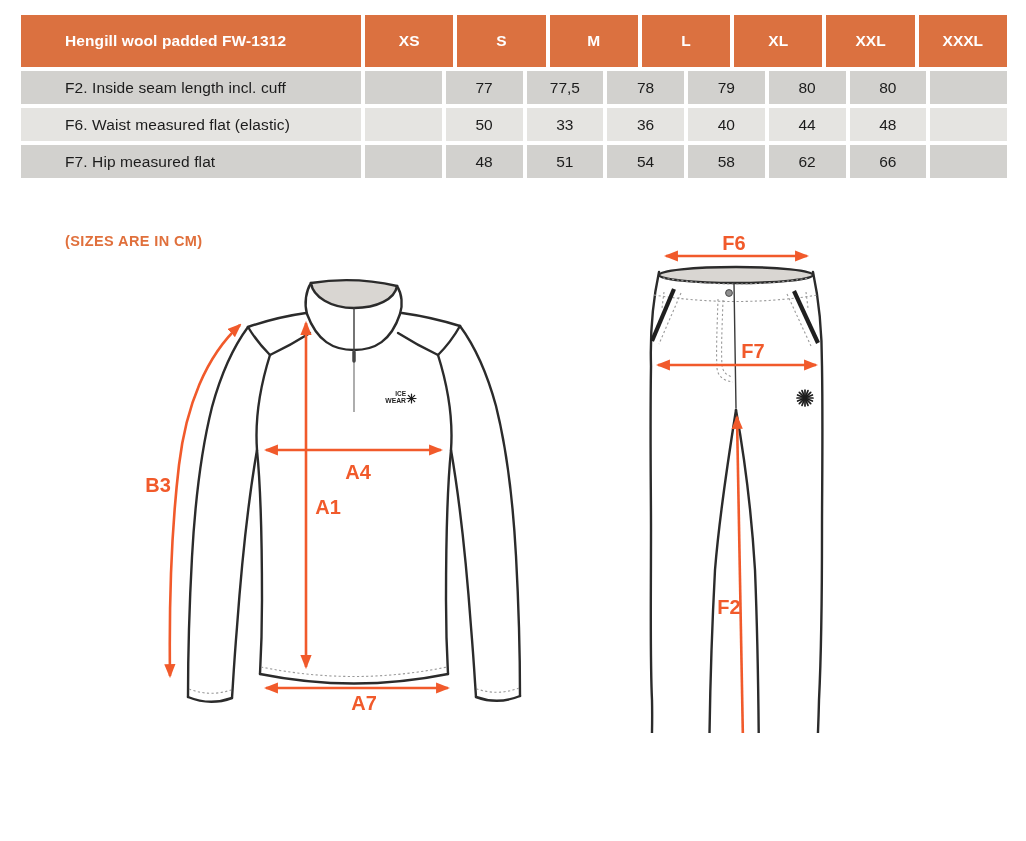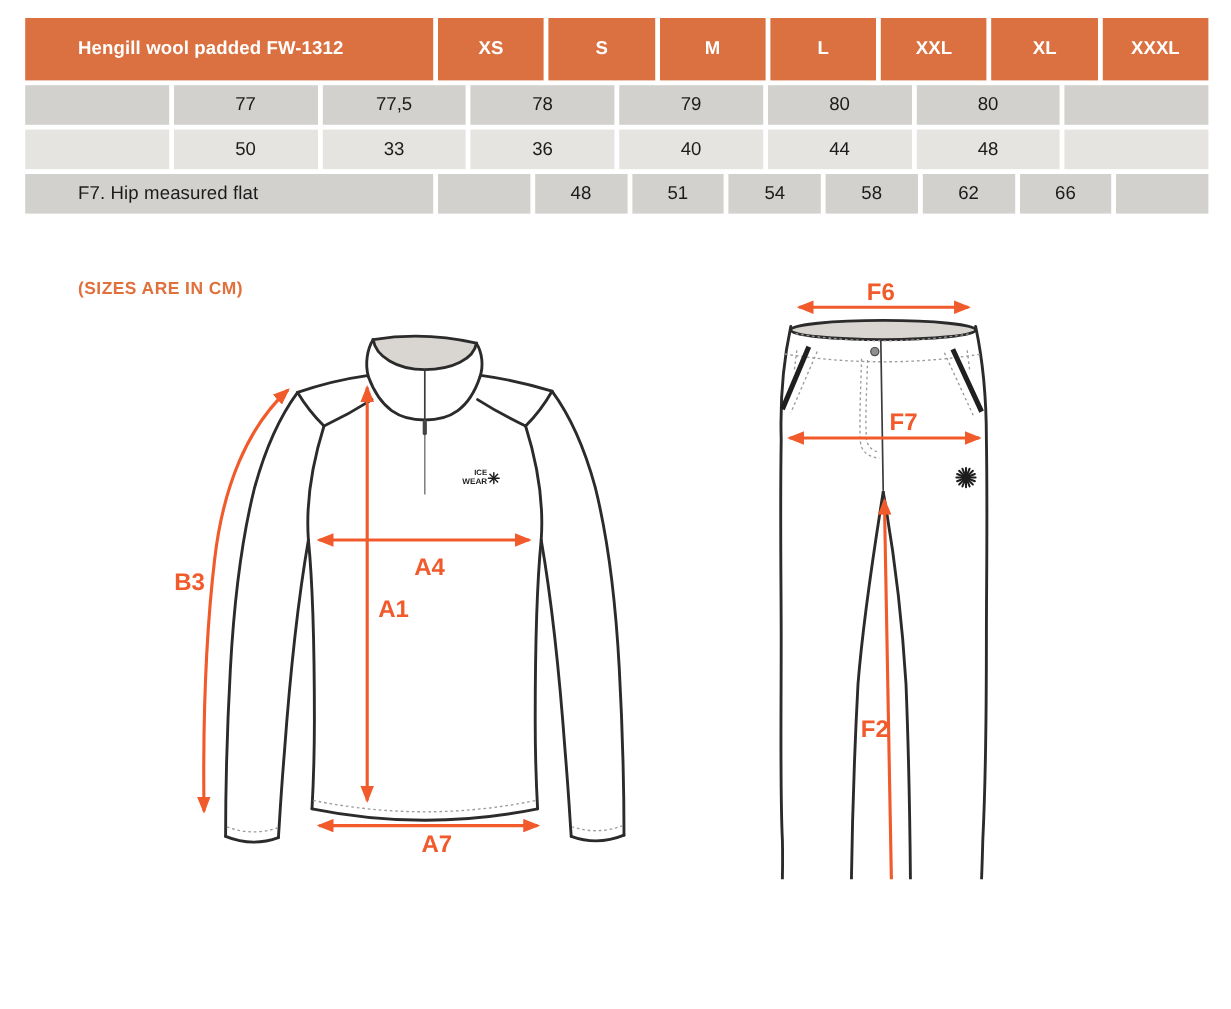--- a/index.html
+++ b/index.html
@@ -55,37 +55,39 @@
 <div class="screen">
 
   <div class="size-table">
     <div class="t-row t-header">
       <div class="t-label">Hengill wool padded FW-1312</div>
 
         <div class="t-cell">XS</div>
         <div class="t-cell">S</div>
         <div class="t-cell">M</div>
         <div class="t-cell">L</div>
+        <div class="t-cell">XL</div>
         <div class="t-cell">XXL</div>
-        <div class="t-cell">XL</div>
         <div class="t-cell">XXXL</div>
       </div>
     <div style="display:flex;flex-direction:column;gap:4px;">
 
     <div class="t-row row-dark">
+          <div class="t-label">F2. Inside seam length incl. cuff</div>
           <div class="t-cell"></div>
           <div class="t-cell">77</div>
           <div class="t-cell">77,5</div>
           <div class="t-cell">78</div>
           <div class="t-cell">79</div>
           <div class="t-cell">80</div>
           <div class="t-cell">80</div>
           <div class="t-cell"></div>
         </div>
         <div class="t-row row-light">
+          <div class="t-label">F6. Waist measured flat (elastic)</div>
           <div class="t-cell"></div>
           <div class="t-cell">50</div>
           <div class="t-cell">33</div>
           <div class="t-cell">36</div>
           <div class="t-cell">40</div>
           <div class="t-cell">44</div>
           <div class="t-cell">48</div>
           <div class="t-cell"></div>
         </div>
         <div class="t-row row-dark">

